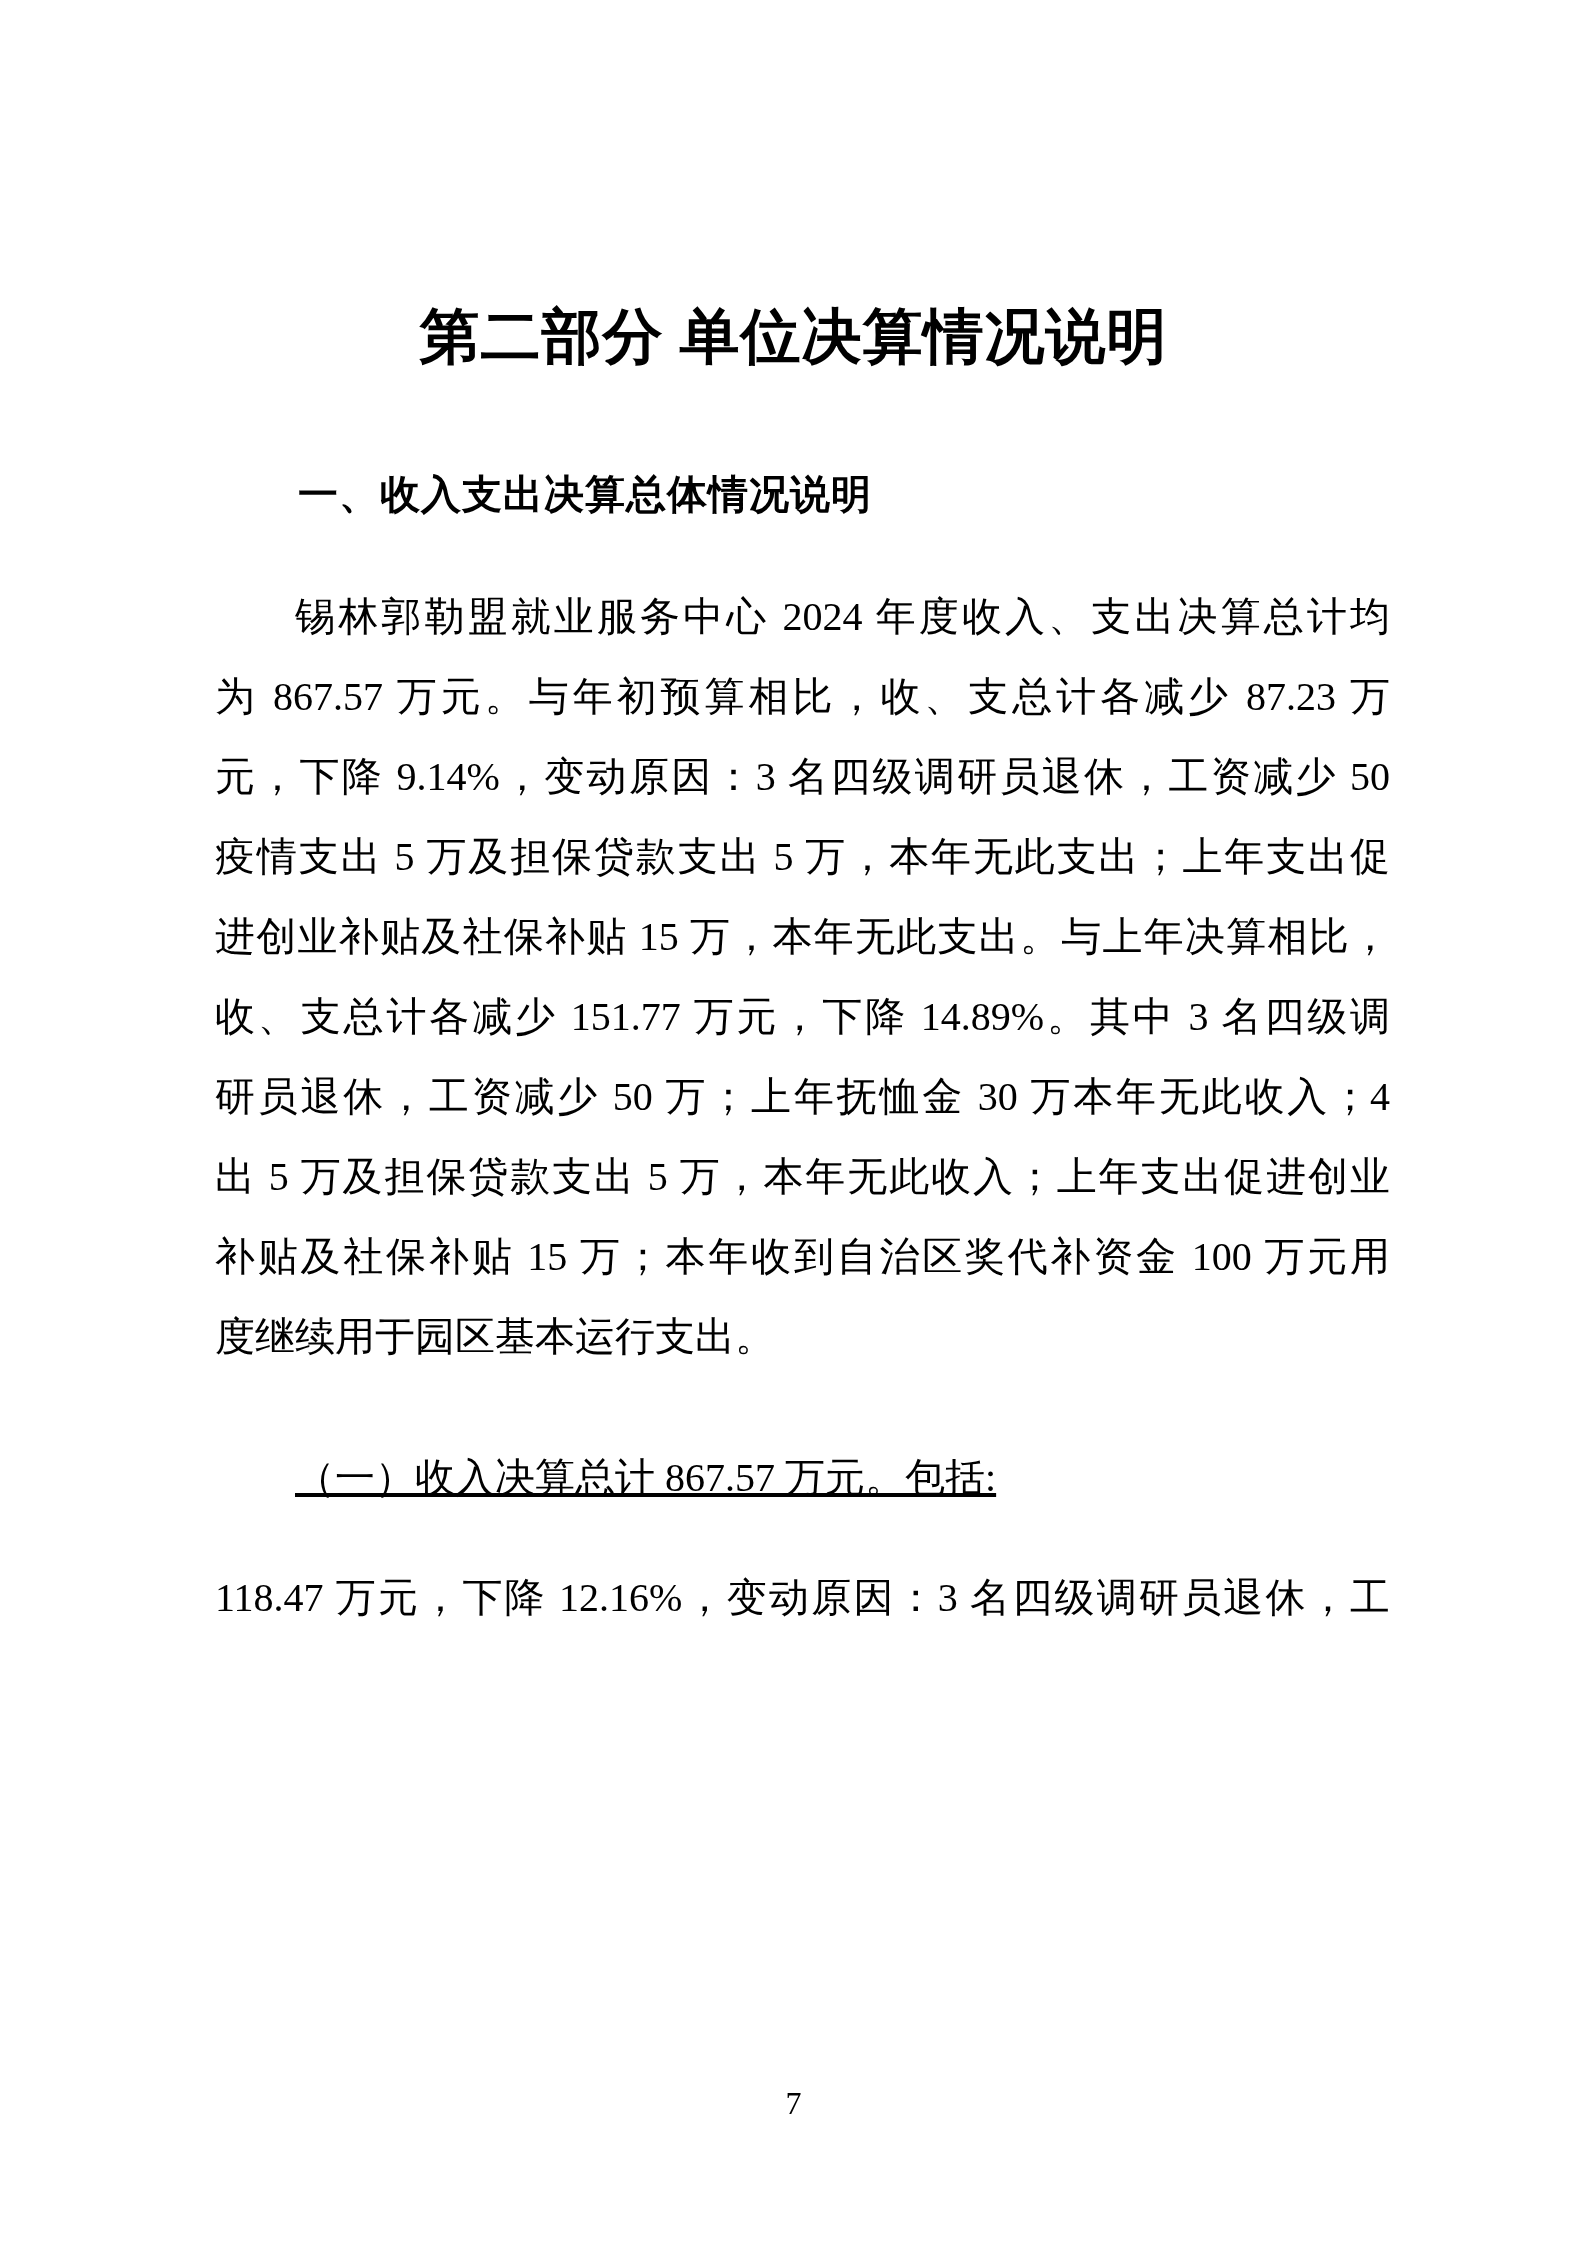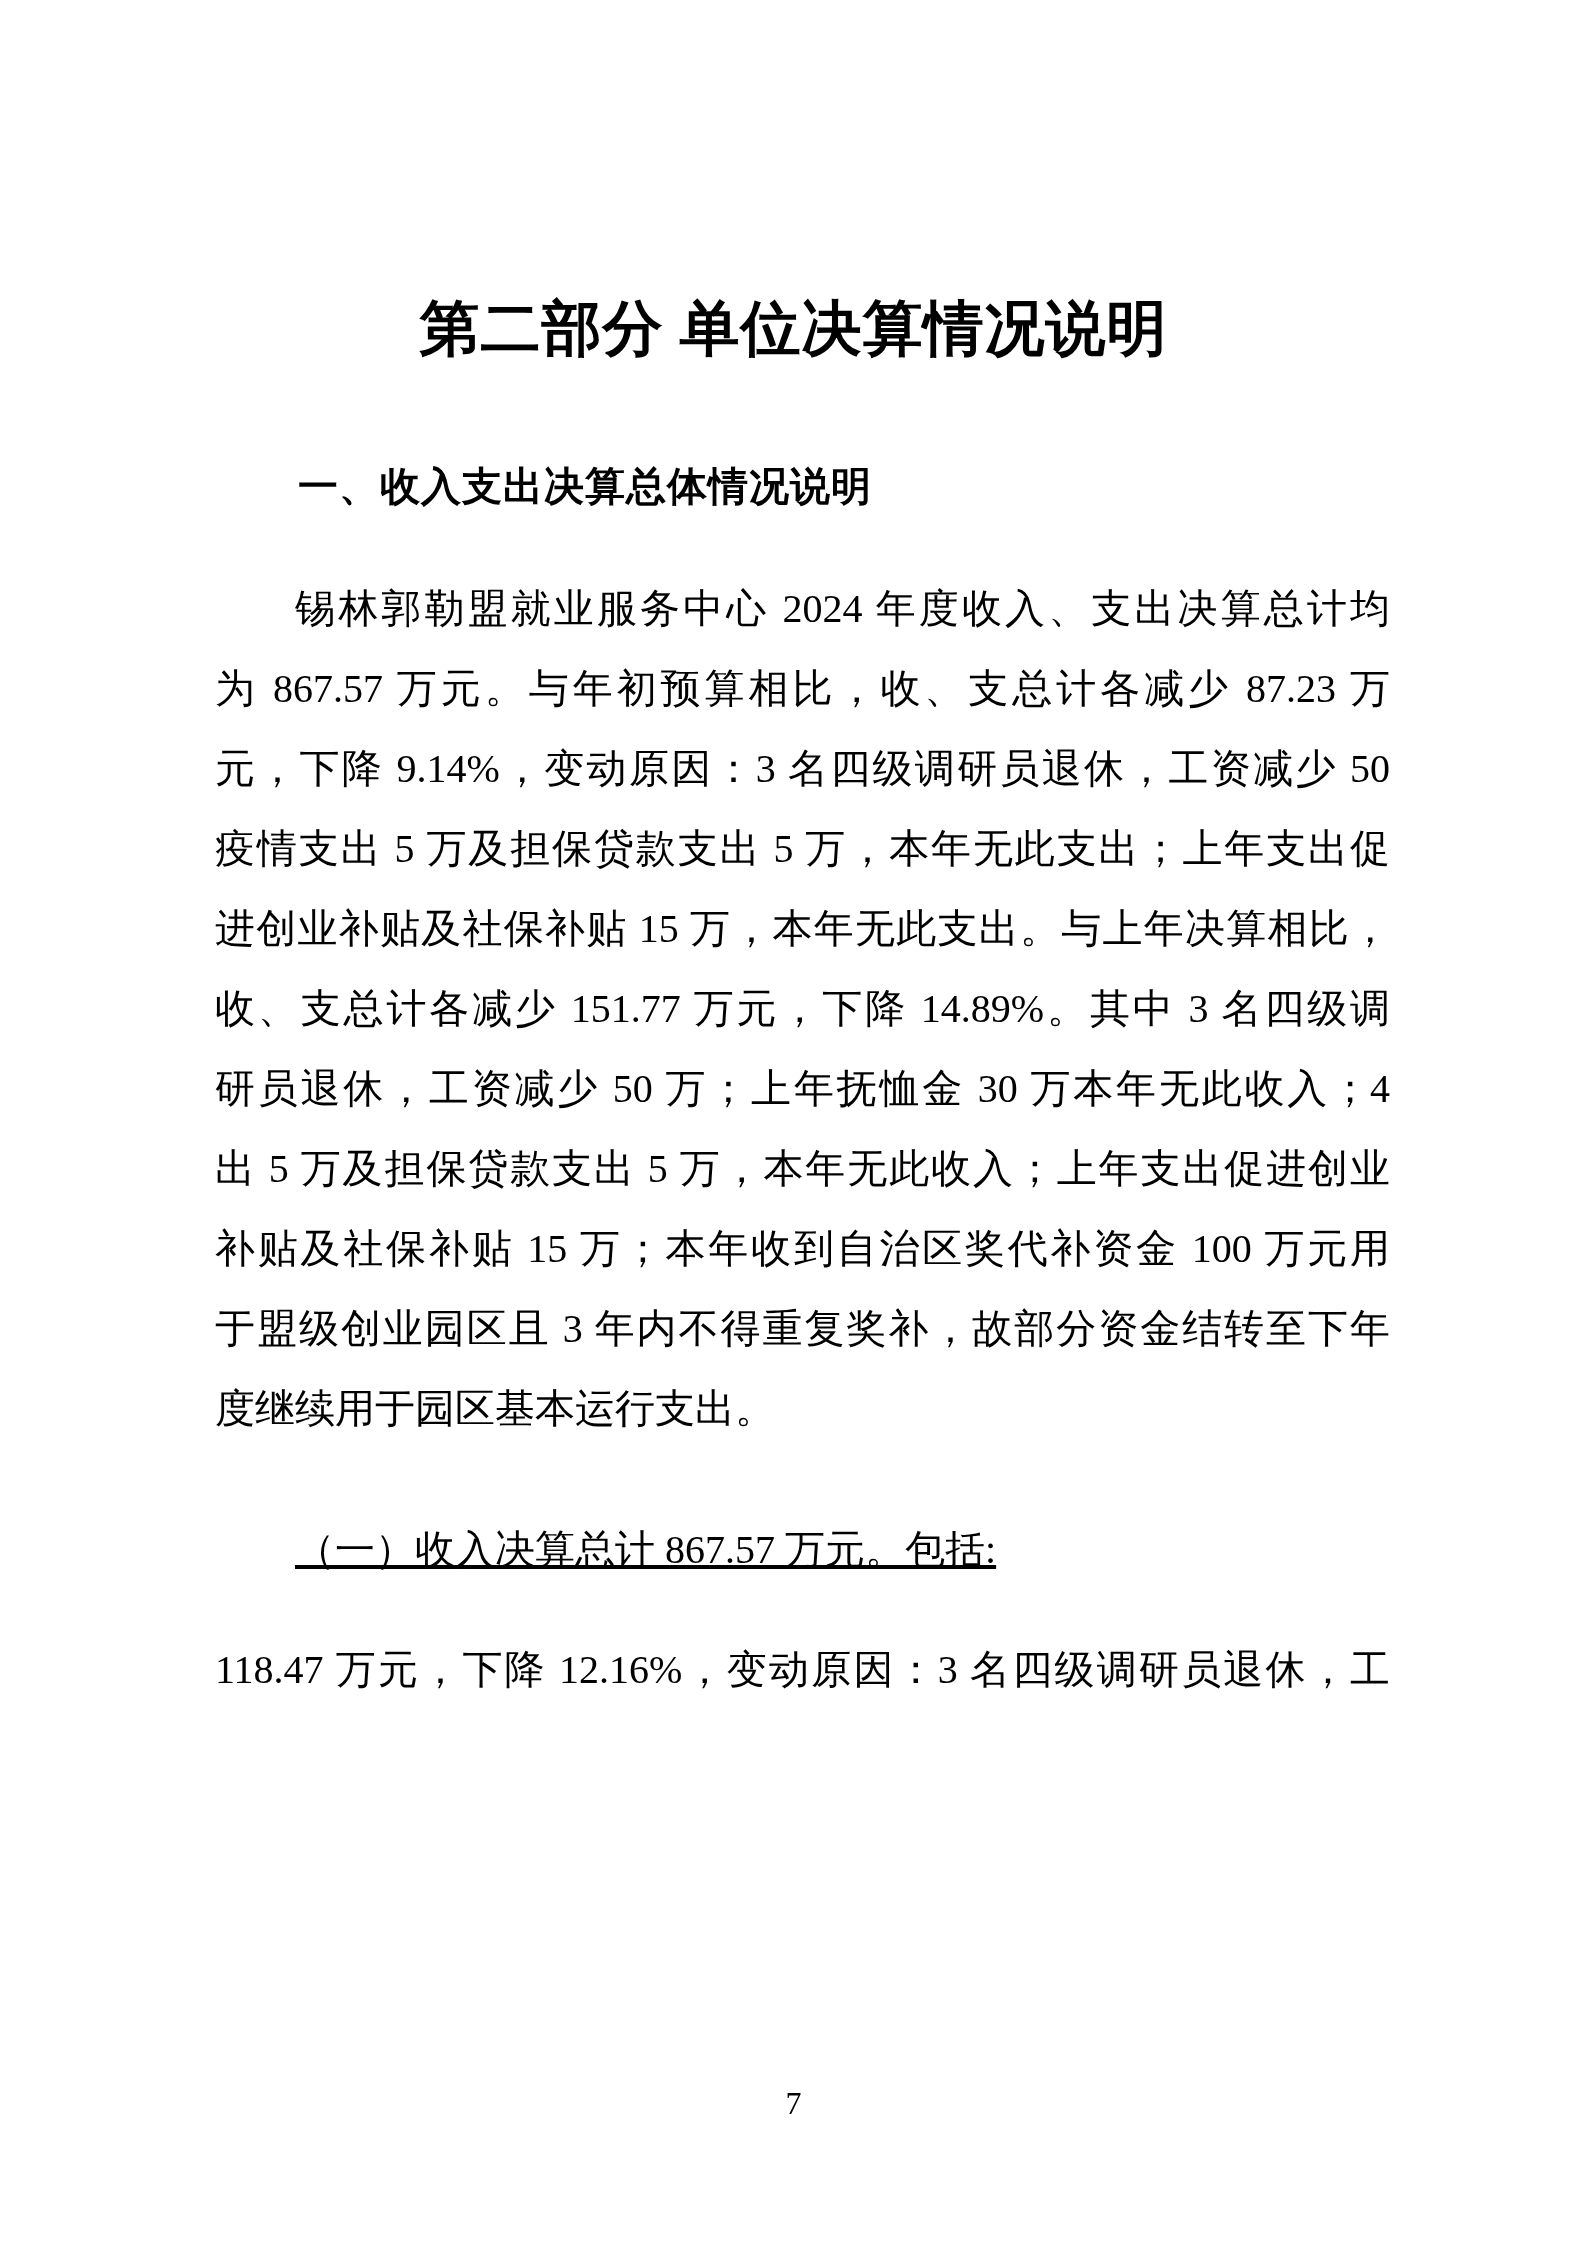--- a/index.html
+++ b/index.html
@@ -10,21 +10,21 @@
   .page {
     position: relative;
     width: 1587px;
     height: 2245px;
     background: #ffffff;
     color: #000000;
     font-family: "Liberation Serif", "DejaVu Serif", serif;
     overflow: hidden;
   }
   .doc-title {
-    margin: 0;
+    margin: 8px;
     padding-top: 296px;
     text-align: center;
     font-size: 60px;
     line-height: 66px;
     font-weight: 700;
     font-family: "Liberation Serif", "DejaVu Serif", serif;
     letter-spacing: 1px;
   }
   .section-heading {
     margin: 99px 0 0 298px;
@@ -89,21 +89,20 @@
   <div class="para para1">
     <div class="tline first">锡林郭勒盟就业服务中心 2024 年度收入、支出决算总计均</div>
     <div class="tline">为 867.57 万元。与年初预算相比，收、支总计各减少 87.23 万</div>
     <div class="tline">元，下降 9.14%，变动原因：3 名四级调研员退休，工资减少 50</div>
     <div class="tline">疫情支出 5 万及担保贷款支出 5 万，本年无此支出；上年支出促</div>
     <div class="tline">进创业补贴及社保补贴 15 万，本年无此支出。与上年决算相比，</div>
     <div class="tline">收、支总计各减少 151.77 万元，下降 14.89%。其中 3 名四级调</div>
     <div class="tline">研员退休，工资减少 50 万；上年抚恤金 30 万本年无此收入；4</div>
     <div class="tline">出 5 万及担保贷款支出 5 万，本年无此收入；上年支出促进创业</div>
     <div class="tline">补贴及社保补贴 15 万；本年收到自治区奖代补资金 100 万元用</div>
-    <div class="tline">于盟级创业园区且 3 年内不得重复奖补，故部分资金结转至下年</div>
     <div class="tline last">度继续用于园区基本运行支出。</div>
   </div>
 
   <div class="subheading">（一）收入决算总计 867.57 万元。包括:</div>
 
   <div class="para para2">
     <div class="tline">118.47 万元，下降 12.16%，变动原因：3 名四级调研员退休，工</div>
   </div>
 
   <div class="page-footer">7</div>

